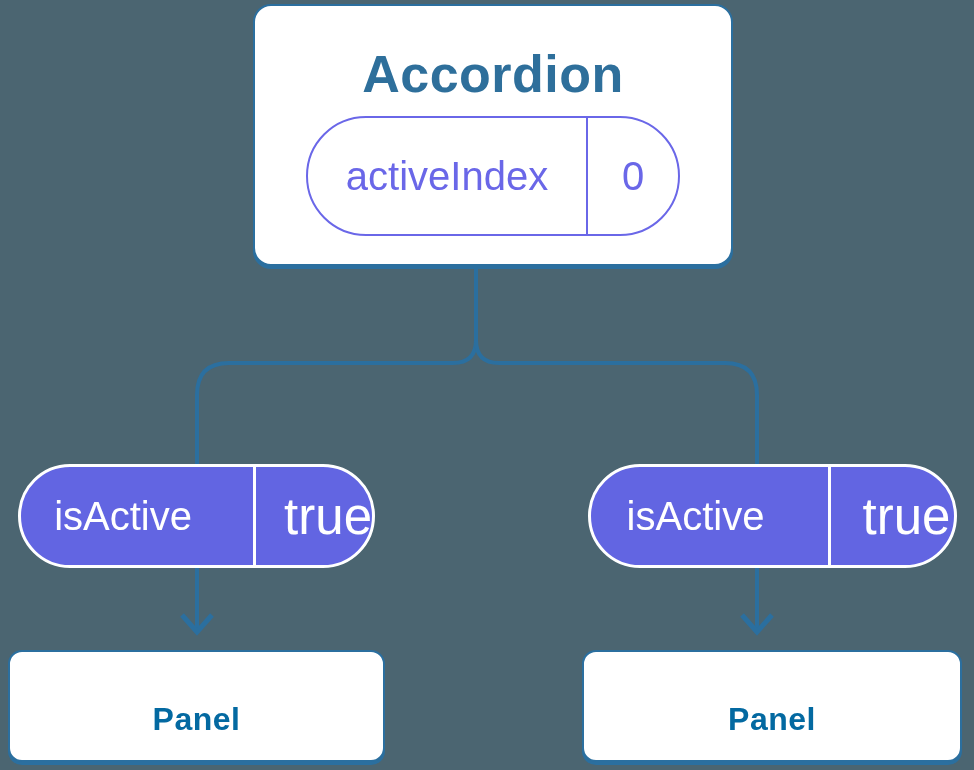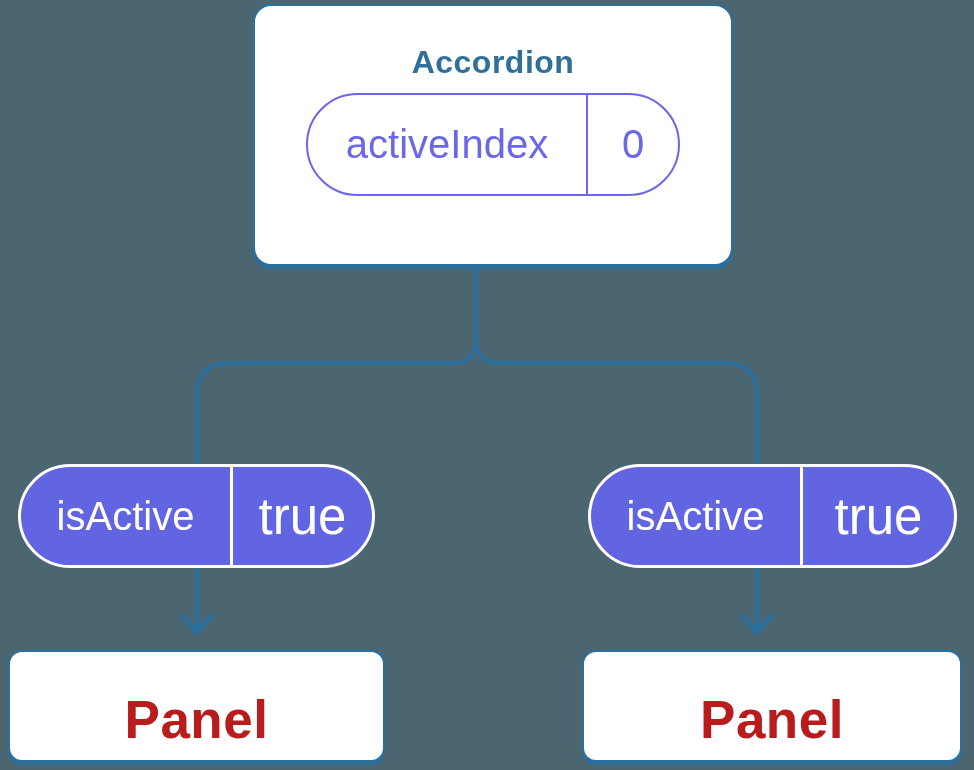--- a/index.html
+++ b/index.html
@@ -31,35 +31,35 @@
     flex-direction: column;
     align-items: center;
   }
   .accordion-node {
     left: 253px; top: 4px;
     width: 480px; height: 262px;
     border-radius: 18px;
   }
   .accordion-title {
     margin-top: 38px;
-    font-size: 32px;
+    font-size: 52px;
     font-weight: 600;
     color: #2e6f9b;
     letter-spacing: 0.5px;
   }
   .pill {
     display: flex;
     align-items: stretch;
     border-radius: 60px;
     overflow: hidden;
     z-index: 2;
   }
   .state-pill {
     margin-top: 12px;
-    width: 374px; height: 103px;
+    width: 374px; height: 120px;
     background: #ffffff;
     border: 2px solid #6a67e8;
   }
   .state-pill .seg-label {
     flex: 1;
     display: flex; align-items: center; justify-content: center;
     font-size: 40px;
     color: #6a67e8;
   }
   .state-pill .divider {
@@ -71,20 +71,21 @@
     display: flex; align-items: center; justify-content: center;
     font-size: 40px;
     color: #6a67e8;
   }
   .prop-pill {
     position: absolute;
     top: 464px;
     height: 104px;
     background: #6265e2;
     border: 3px solid #ffffff;
+    gap: 28px;
   }
   .prop-pill .seg-label {
     width: 209px;
     display: flex; align-items: center; justify-content: center;
     font-size: 40px;
     color: #ffffff;
   }
   .prop-pill .divider {
     width: 3px;
     background: #ffffff;
@@ -99,23 +100,23 @@
   .prop-pill-right { left: 588px; width: 369px; }
   .panel-node {
     top: 650px;
     height: 112px;
     border-radius: 14px;
     justify-content: center;
   }
   .panel-node-left  { left: 8px;   width: 377px; }
   .panel-node-right { left: 582px; width: 380px; }
   .panel-label {
-    font-size: 53px;
+    font-size: 32px;
     font-weight: 600;
-    color: #b91c1c;
+    color: #0369a1;
     letter-spacing: 0.5px;
     margin-top: 26px;
   }
 </style>
 </head>
 <body>
 
 <div class="canvas">
 
   <svg class="connectors" viewBox="0 0 974 770" xmlns="http://www.w3.org/2000/svg">

